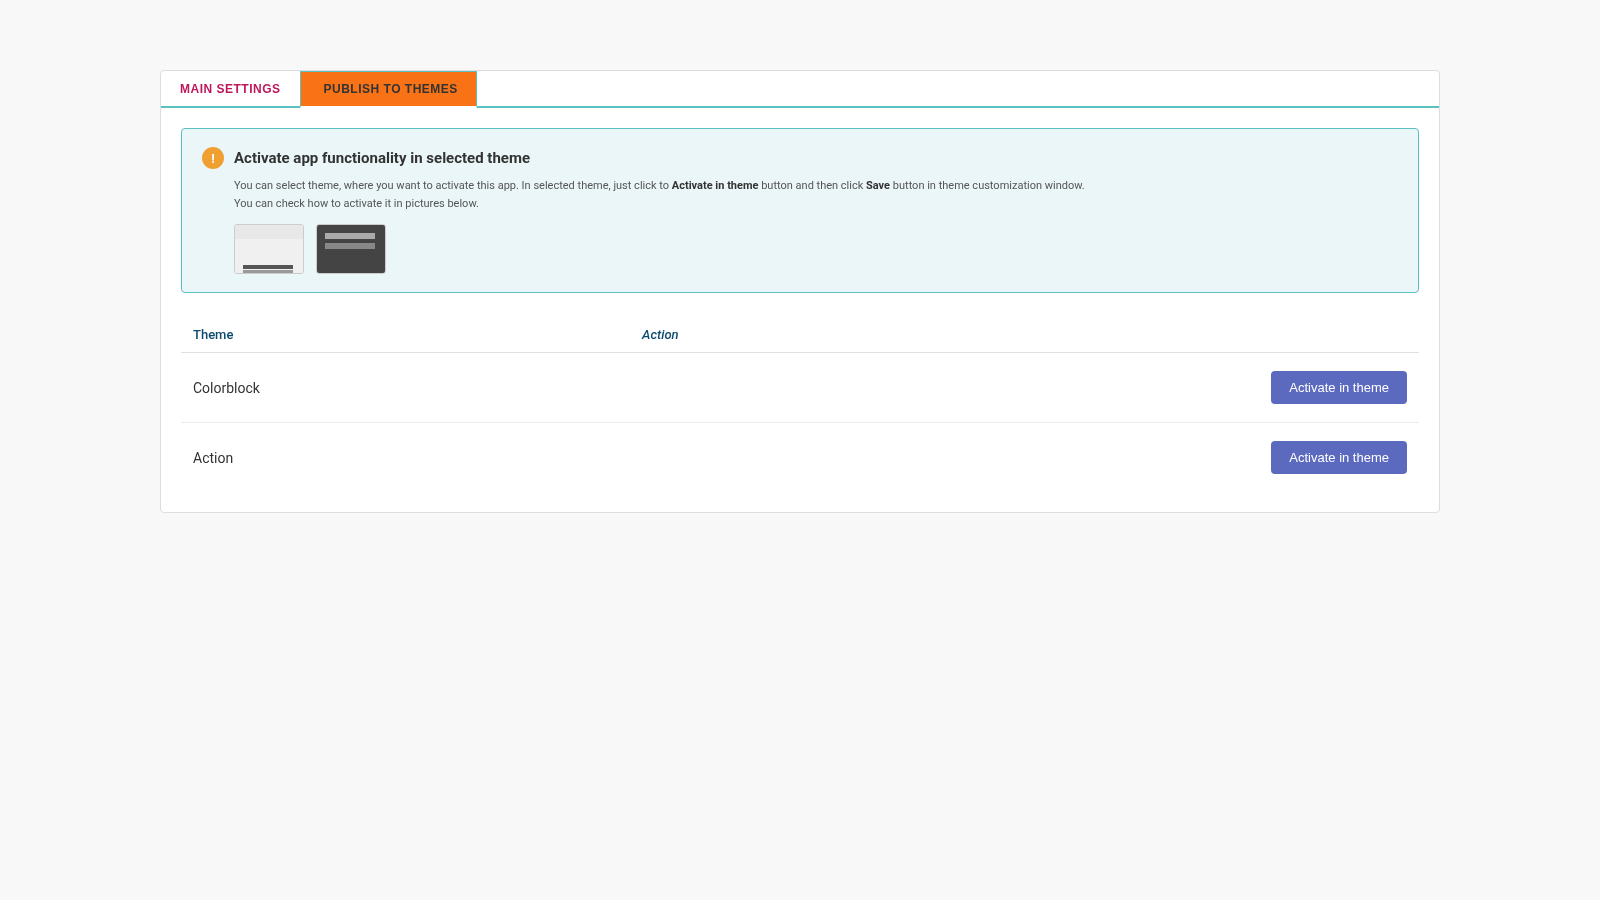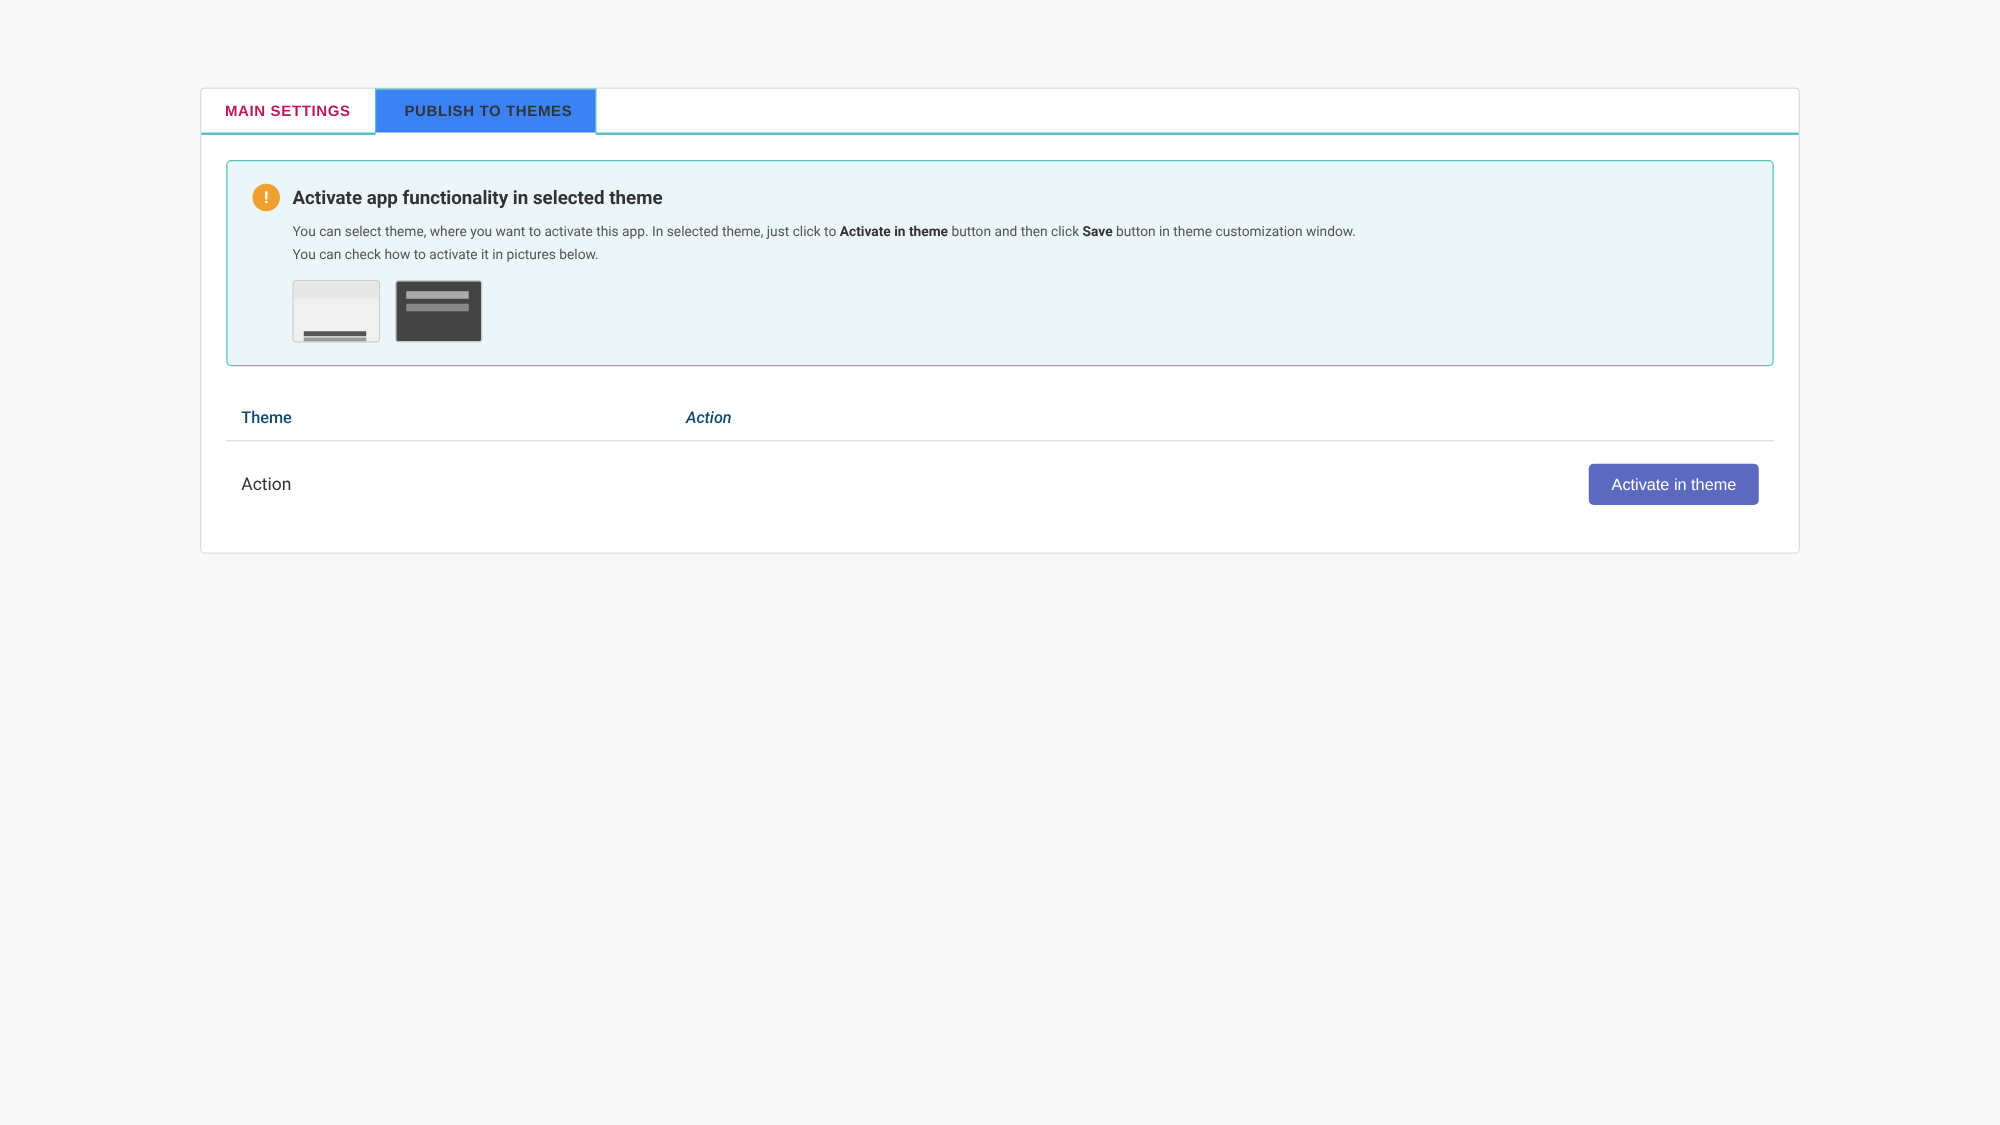--- a/index.html
+++ b/index.html
@@ -48,21 +48,21 @@
       letter-spacing: 0.5px;
       cursor: pointer;
       border: 1px solid transparent;
       border-bottom: none;
       text-transform: uppercase;
       color: #be185d;
       background: transparent;
     }
     .tab.active {
       color: #333;
-      background: #3b82f6;
+      background: #f97316;
       border-color: #5bc0c0;
       border-bottom: 2px solid #fff;
       margin-bottom: -2px;
       padding-left: 23px;
     }
     .card-body {
       padding: 20px;
     }
     .info-box {
       background: #eaf6f8;
@@ -231,19 +231,23 @@
 
     <table class="themes-table">
       <thead>
         <tr>
           <th>Theme</th>
           <th class="action-col">Action</th>
         </tr>
       </thead>
       <tbody id="themes-tbody">
           <tr>
+            <td>Colorblock</td>
+            <td class="action-col"><button class="activate-btn">Activate in theme</button></td>
+          </tr>
+          <tr>
             <td>Action</td>
             <td class="action-col"><button class="activate-btn">Activate in theme</button></td>
           </tr>
         </tbody>
     </table>
   </div>
 </div>
 
 </body></html>

